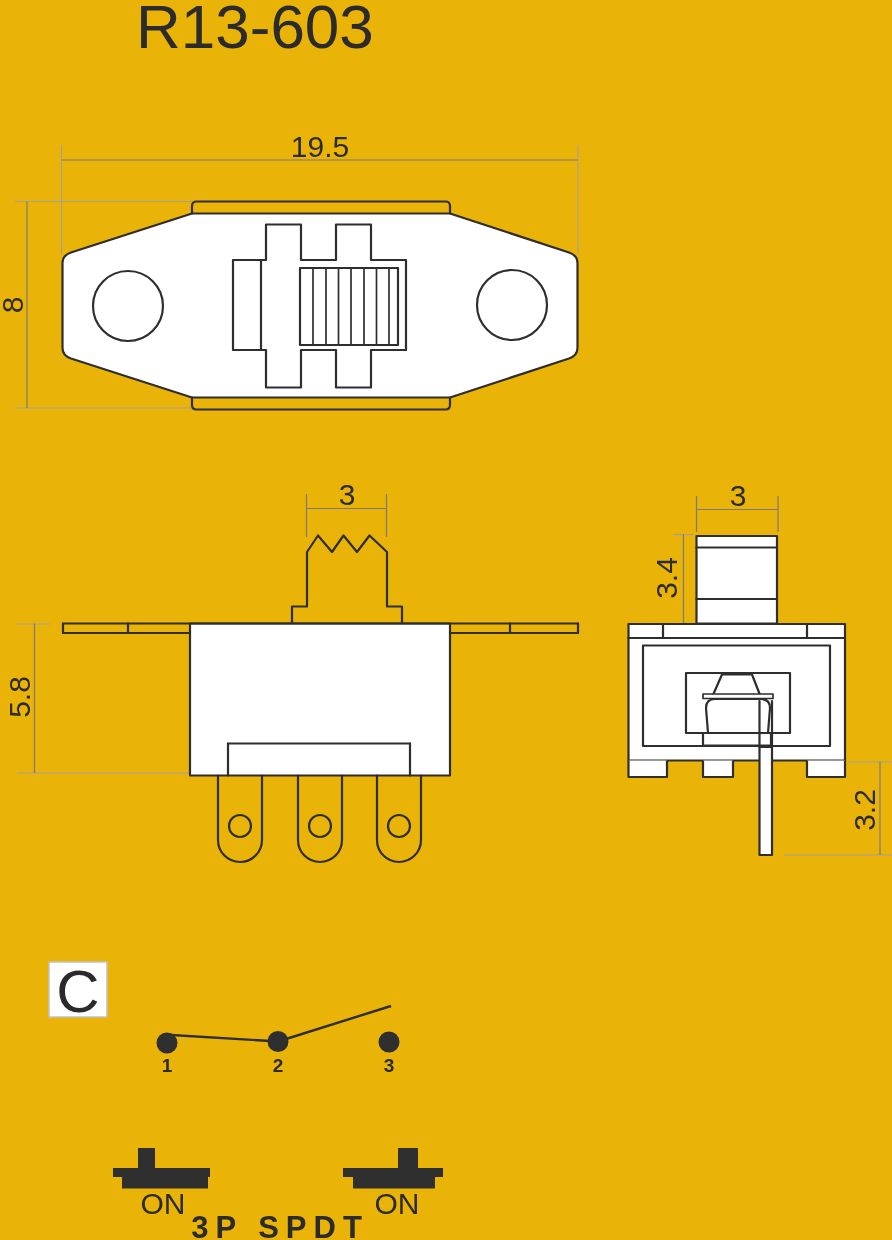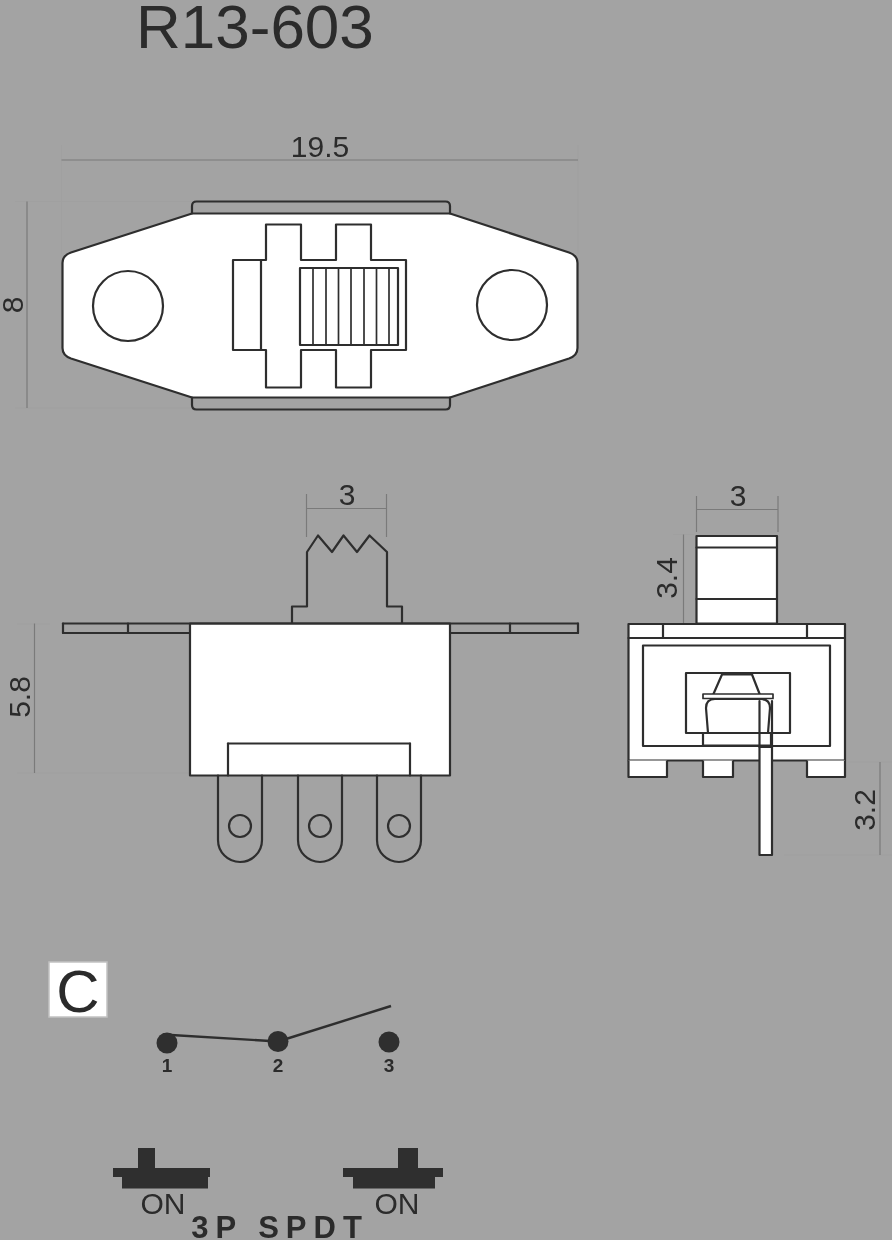--- a/index.html
+++ b/index.html
@@ -1,17 +1,17 @@
 <!DOCTYPE html>
 <html><head>
 <meta charset="utf-8">
 <style>
   html,body{margin:0;padding:0;background:#ffffff;}
   body{font-family:"Liberation Sans", sans-serif;}
-  .stage{position:relative;width:892px;height:1240px;background:#a3a3a3;overflow:hidden;}
+  .stage{position:relative;width:892px;height:1240px;background:#eab308;overflow:hidden;}
   svg{position:absolute;left:0;top:0;}
   .obj{stroke:#2e2e2e;stroke-width:2.2;fill:none;stroke-linejoin:round;stroke-linecap:round;}
   .objf{stroke:#2e2e2e;stroke-width:2.2;fill:#ffffff;stroke-linejoin:round;}
   .thin{stroke:#2e2e2e;stroke-width:1.7;fill:none;}
   .dim{stroke:#7a7a7a;stroke-width:1.2;fill:none;}
   .ext{stroke:#a0a0a0;stroke-width:1.1;fill:none;}
   .dark{fill:#2f2f2f;stroke:none;}
   text{fill:#2b2b2b;}
   .t-title{font-size:62px;}
   .t-dim{font-size:30px;}

